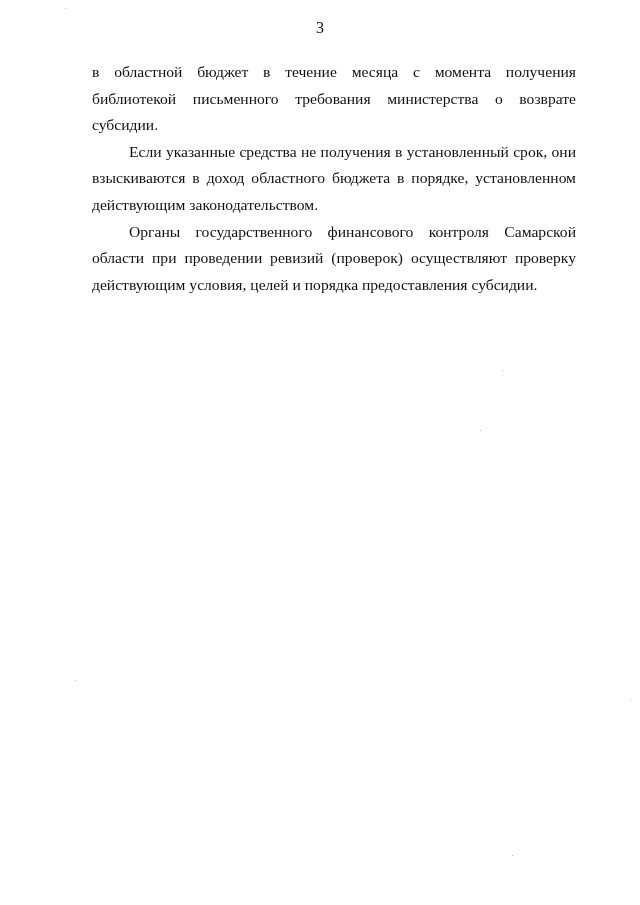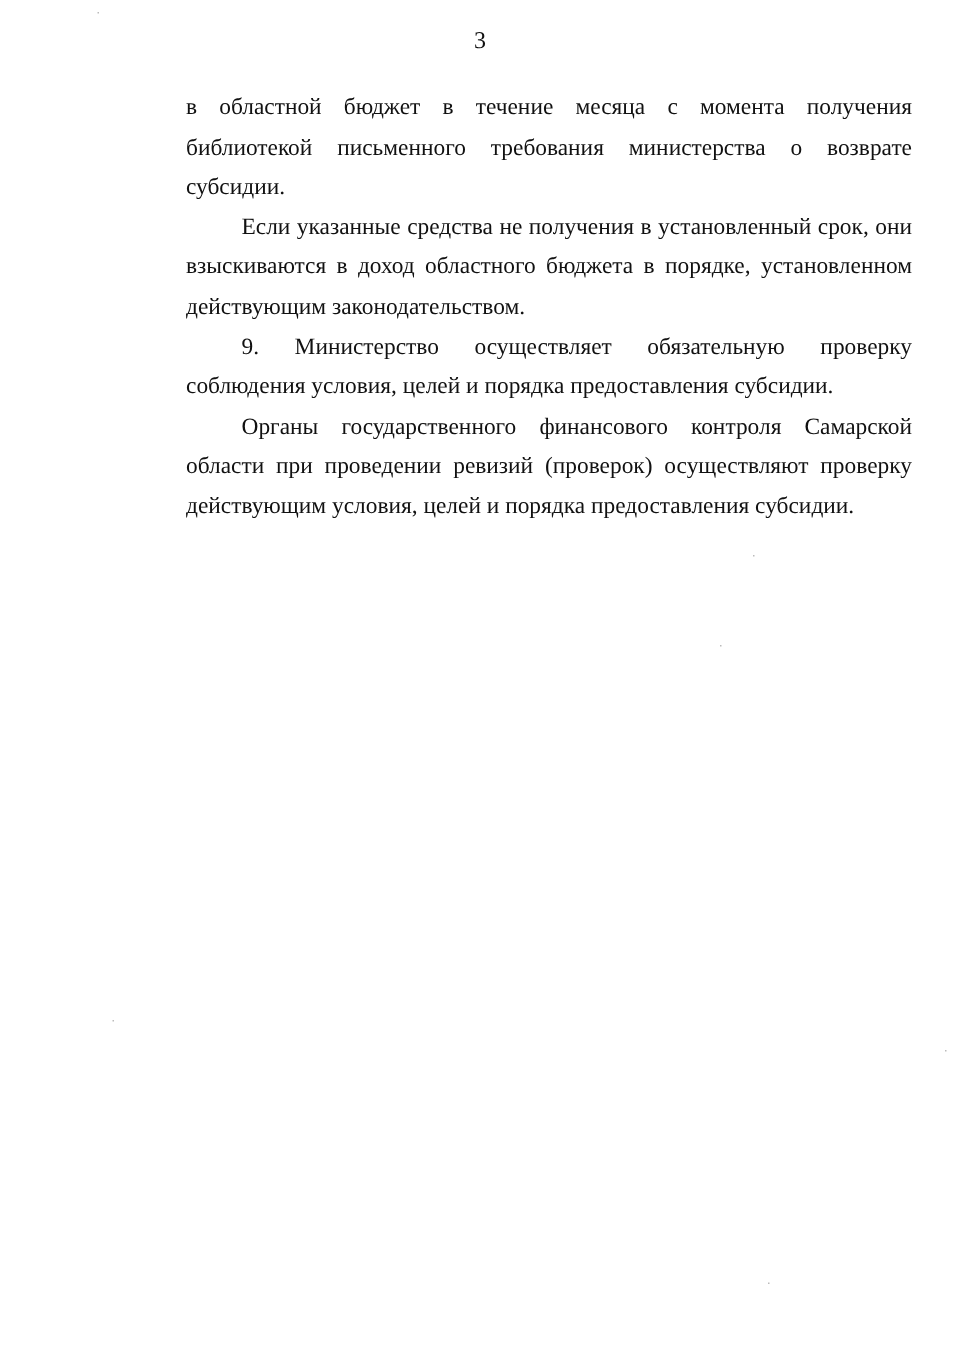--- a/index.html
+++ b/index.html
@@ -6,36 +6,34 @@
   body { width: 640px; height: 905px; position: relative; overflow: hidden; }
   .page { position: absolute; left: 0; top: 0; width: 640px; height: 905px; background: #fff; }
   .page-number {
     position: absolute; top: 19px; left: 0; width: 640px; text-align: center;
     font-family: "Liberation Serif", serif; font-size: 16px; color: #111;
   }
   .body-text {
     position: absolute; left: 92px; top: 59px; width: 484px;
     font-family: "Liberation Serif", serif; font-size: 15.6px; color: #111;
     line-height: 26.6px;
-    margin-left: 32px;
   }
   .para { margin: 0; text-align: justify; text-align-last: left; }
   .para.indent { text-indent: 37px; }
   .speck { position: absolute; width: 1px; height: 1px; background: #bbb; }
 </style>
 </head>
 <body>
 
 <div class="page">
   <div class="page-number">3</div>
 
   <div class="body-text">
     <p class="para">в областной бюджет в течение месяца с момента получения библиотекой письменного требования министерства о возврате субсидии.</p>
     <p class="para indent">Если указанные средства не получения в установленный срок, они взыскиваются в доход областного бюджета в порядке, установленном действующим законодательством.</p>
-    <p class="para indent">9. Министерство осуществляет обязательную проверку соблюдения условия, целей и порядка предоставления субсидии.</p>
     <p class="para indent">Органы государственного финансового контроля Самарской области при проведении ревизий (проверок) осуществляют проверку действующим условия, целей и порядка предоставления субсидии.</p>
   </div>
 
   <div class="speck" style="left:65px;top:8px"></div>
   <div class="speck" style="left:502px;top:370px"></div>
   <div class="speck" style="left:480px;top:430px"></div>
   <div class="speck" style="left:75px;top:680px"></div>
   <div class="speck" style="left:512px;top:855px"></div>
   <div class="speck" style="left:630px;top:700px"></div>
 </div>

